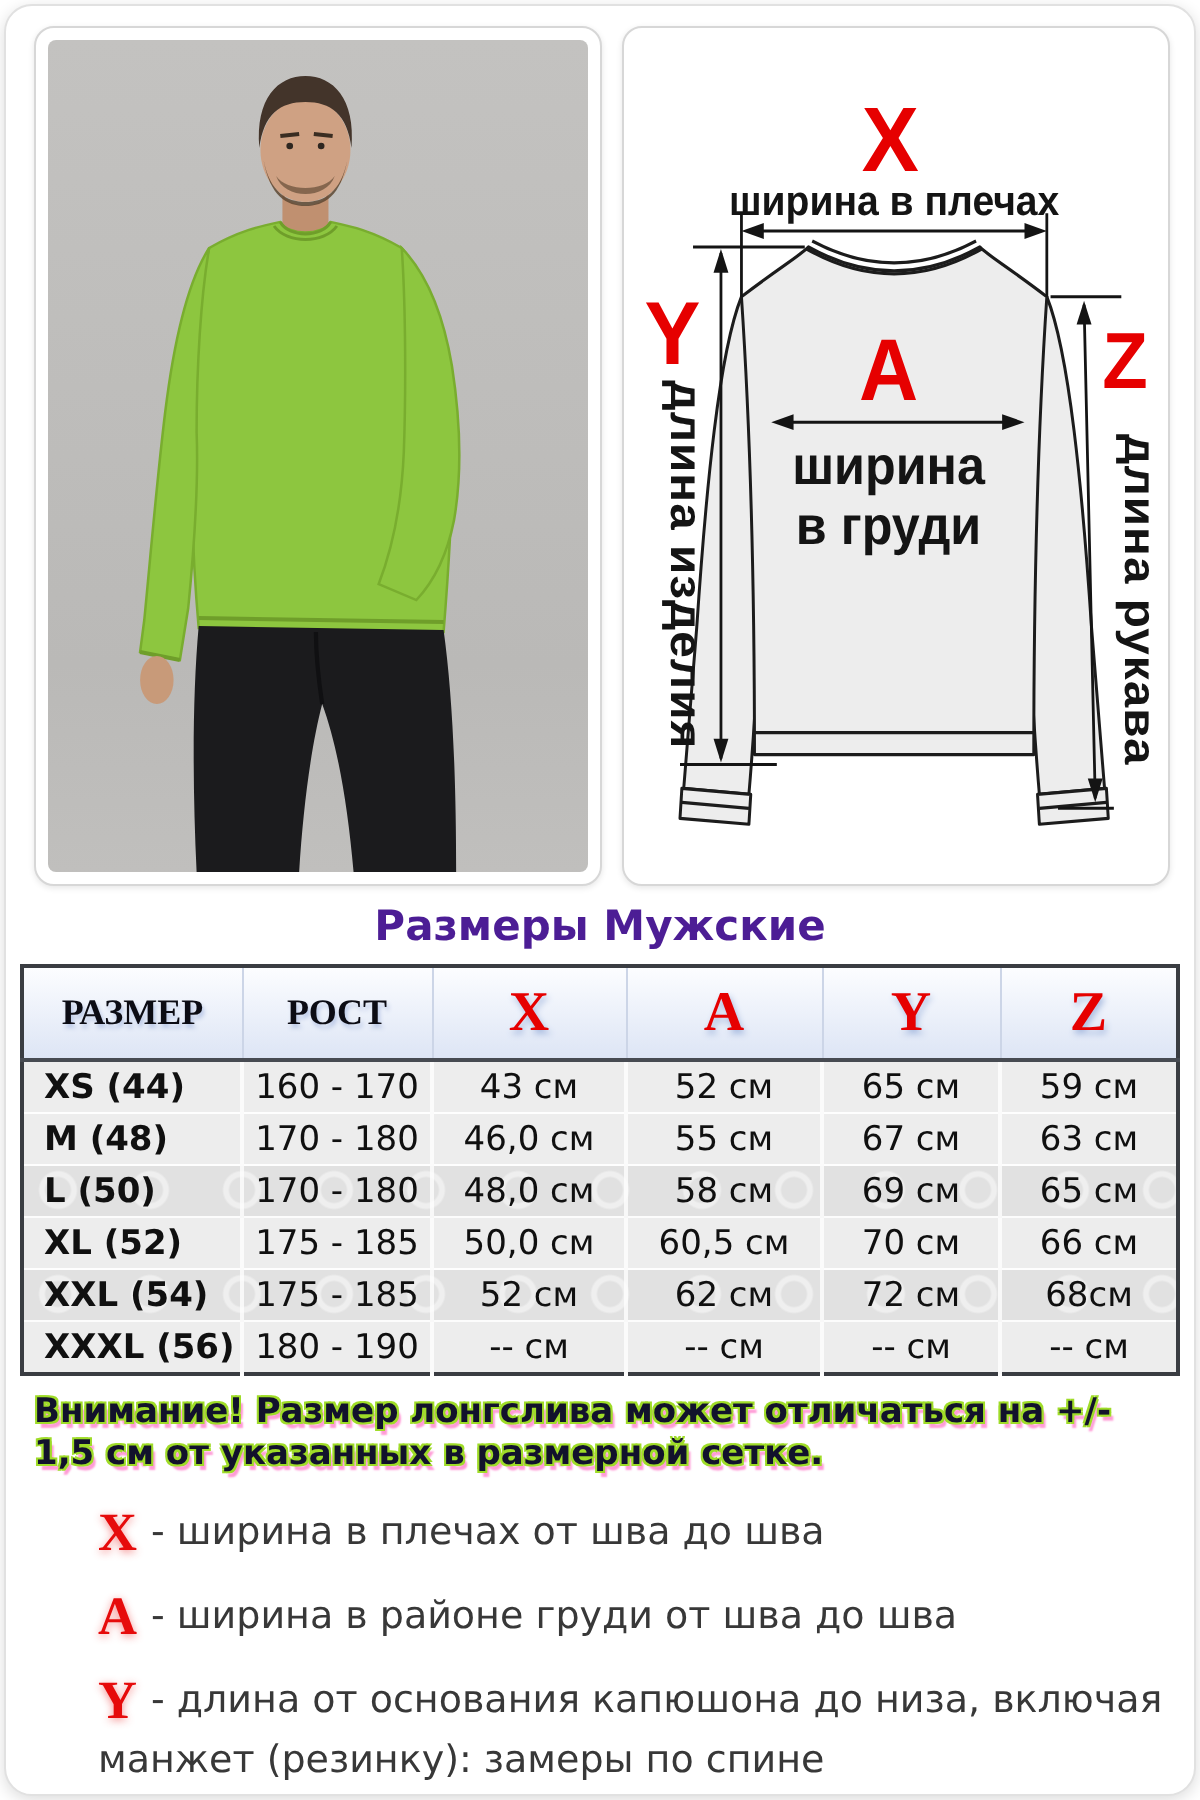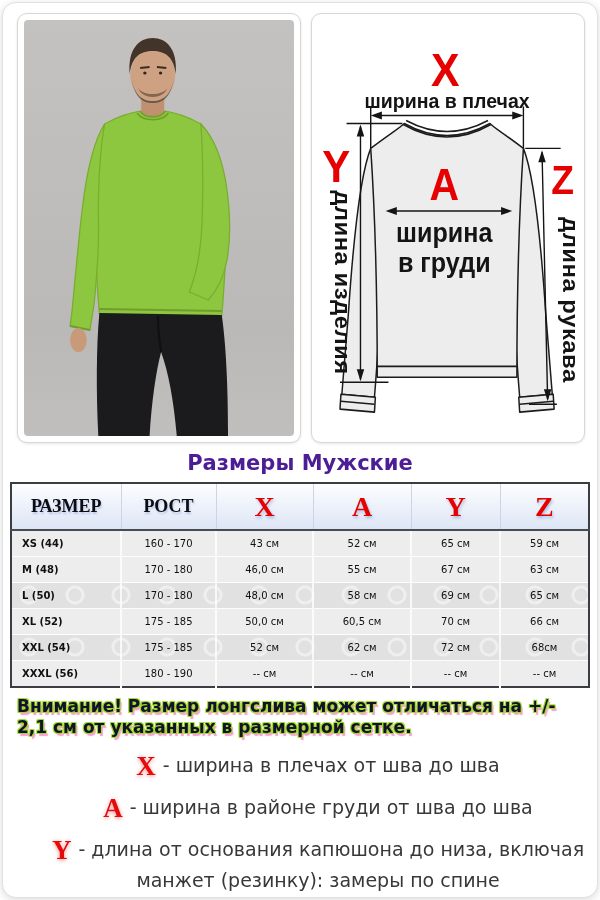--- a/index.html
+++ b/index.html
@@ -16,36 +16,36 @@
   
   .title{text-align:center;font-weight:bold;font-size:21px;color:#4c1d95;margin:8px 0 7px;}
   
   table{width:578px;margin:0 auto;border-collapse:collapse;border:2px solid #3a3d42;table-layout:fixed;}
   thead th{height:43px;background:linear-gradient(#fcfdff,#dde5f5);
            font-family:"Liberation Serif","DejaVu Serif",serif;font-size:18px;color:#0c0c14;
            text-shadow:1px 2px 2px #b9c7e6;border-bottom:2px solid #474b52;
            border-right:1px solid #ccd5e7;vertical-align:middle;text-align:center;}
   thead th:last-child{border-right:none;}
   thead th.red{color:#e60000;font-size:28px;text-shadow:1px 2px 3px #a9bce0;}
-  tbody td{height:25px;font-size:10px;color:#101010;text-align:center;padding:0;
+  tbody td{height:25px;font-size:17px;color:#101010;text-align:center;padding:0;
            border-right:2px solid rgba(255,255,255,.75);border-top:1px solid rgba(255,255,255,.9);}
   tbody td:last-child{border-right:none;}
   tbody td:first-child{text-align:left;padding-left:10px;font-weight:bold;}
   tr.odd{background:#ededed;}
   tr.even{background:#e1e1e1;
           background-image:radial-gradient(circle at 18px 12px, transparent 6px, rgba(255,255,255,.45) 7px,
                            rgba(255,255,255,.45) 9px, transparent 10px);
           background-size:46px 25px;}
   
   .warning{margin:8px 14px 2px;font-size:17px;font-weight:bold;line-height:1.22;color:#12122c;
            text-shadow:-1px -1px 0 #9fdc28,1px -1px 0 #9fdc28,-1px 1px 0 #9fdc28,1px 1px 0 #9fdc28,
                        2px 3px 1px #ff9ad6;}
   
   .legend{list-style:none;margin:12px 10px 0 46px;padding:0;}
-  .legend li{margin-bottom:6px;font-size:19px;color:#383838;line-height:1.32;text-align:center;}
+  .legend li{margin-bottom:6px;font-size:19px;color:#383838;line-height:1.32;}
   .legend .ltr{font-family:"Liberation Serif","DejaVu Serif",serif;font-weight:bold;color:#e60b0b;
                font-size:27px;margin-right:7px;vertical-align:-3px;
                text-shadow:0 1px 4px rgba(230,0,0,.45);}
   
   .dg-letter{font-family:"Liberation Sans","DejaVu Sans",sans-serif;font-weight:bold;fill:#e60000;}
   .dg-label{font-family:"Liberation Sans","DejaVu Sans",sans-serif;font-weight:bold;fill:#141414;}
   .dg-line{stroke:#141414;stroke-width:1.5;fill:none;}
   .dg-arrow{fill:#141414;stroke:none;}
 </style>
 </head>
@@ -229,21 +229,21 @@
           <td>XXXL (56)</td>
           <td>180 - 190</td>
           <td>-- см</td>
           <td>-- см</td>
           <td>-- см</td>
           <td>-- см</td>
         </tr>
       </tbody>
   </table>
 
-  <div class="warning">Внимание! Размер лонгслива может отличаться на +/- 2,1 см от указанных в размерной сетке.</div>
+  <div class="warning">Внимание! Размер лонгслива может отличаться на +/- 1,5 см от указанных в размерной сетке.</div>
 
   <ul class="legend">
       <li><span class="ltr">X</span><span>- ширина в плечах от шва до шва</span></li>
       <li><span class="ltr">A</span><span>- ширина в районе груди от шва до шва</span></li>
       <li><span class="ltr">Y</span><span>- длина от основания капюшона до низа, включая манжет (резинку): замеры по спине</span></li>
     </ul>
 
 </div>
 
 </body></html>

